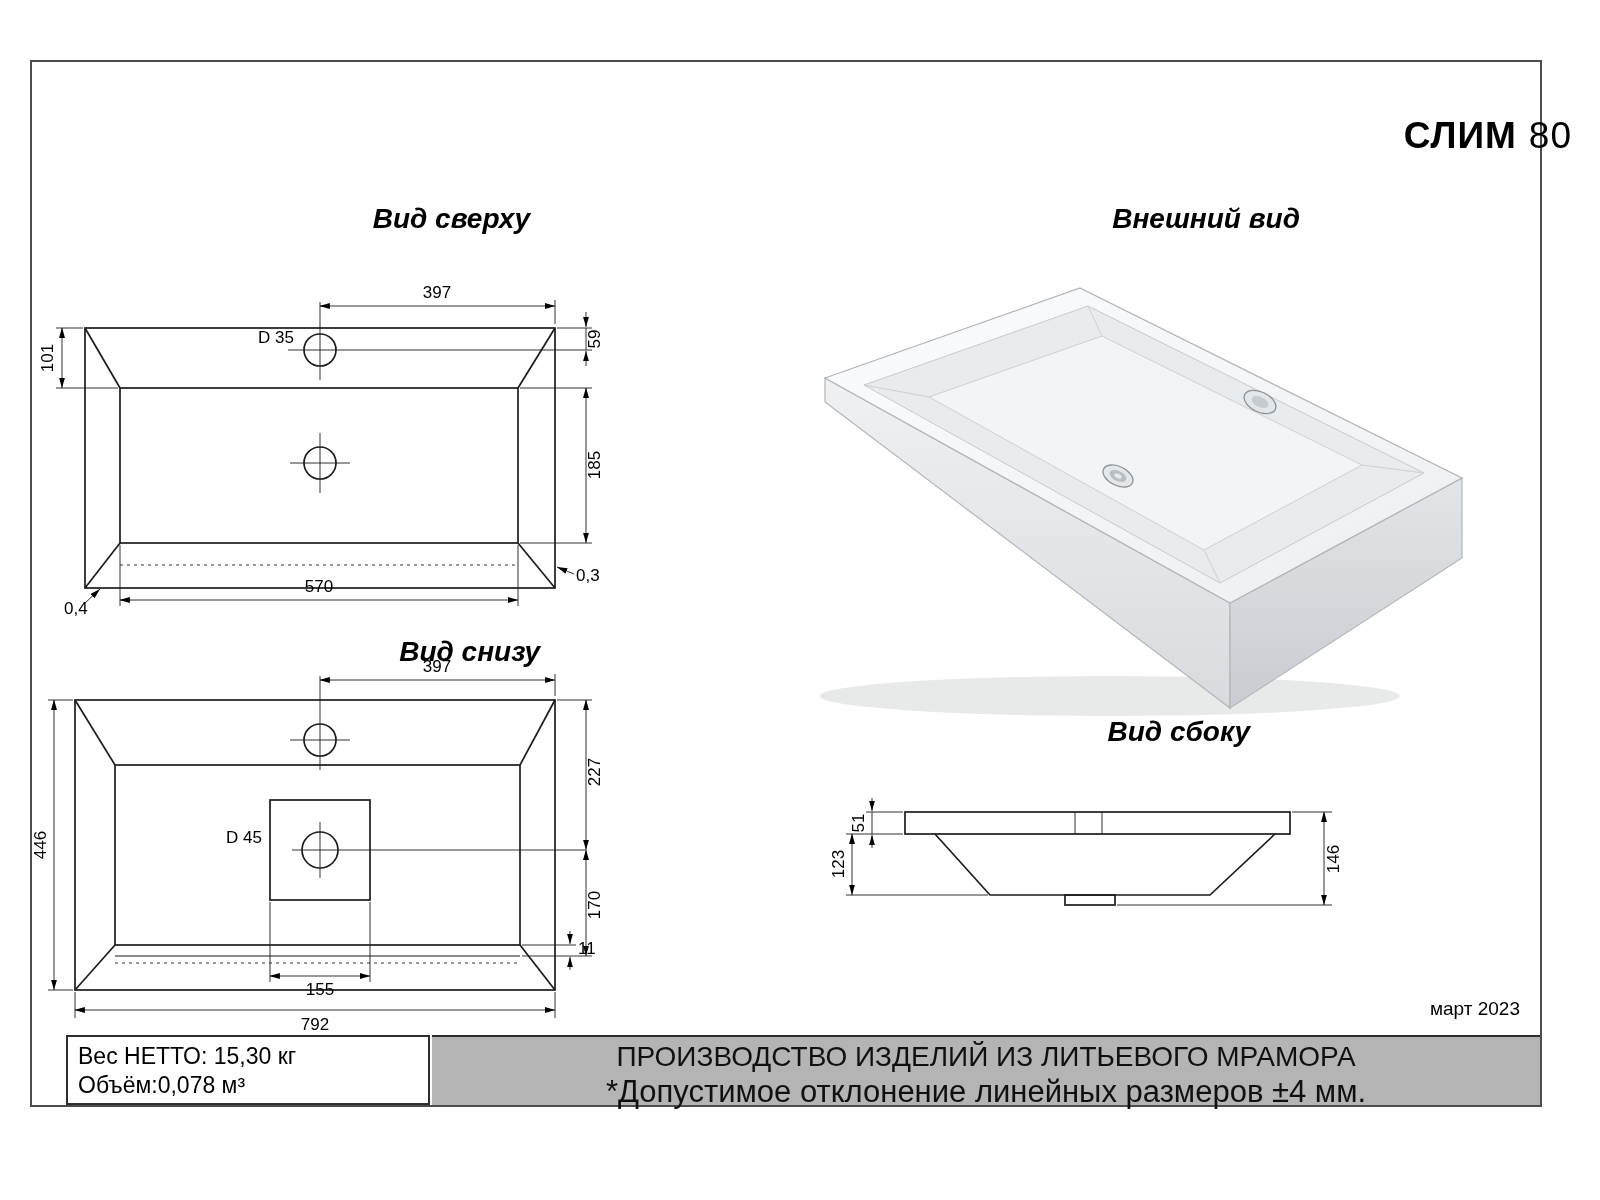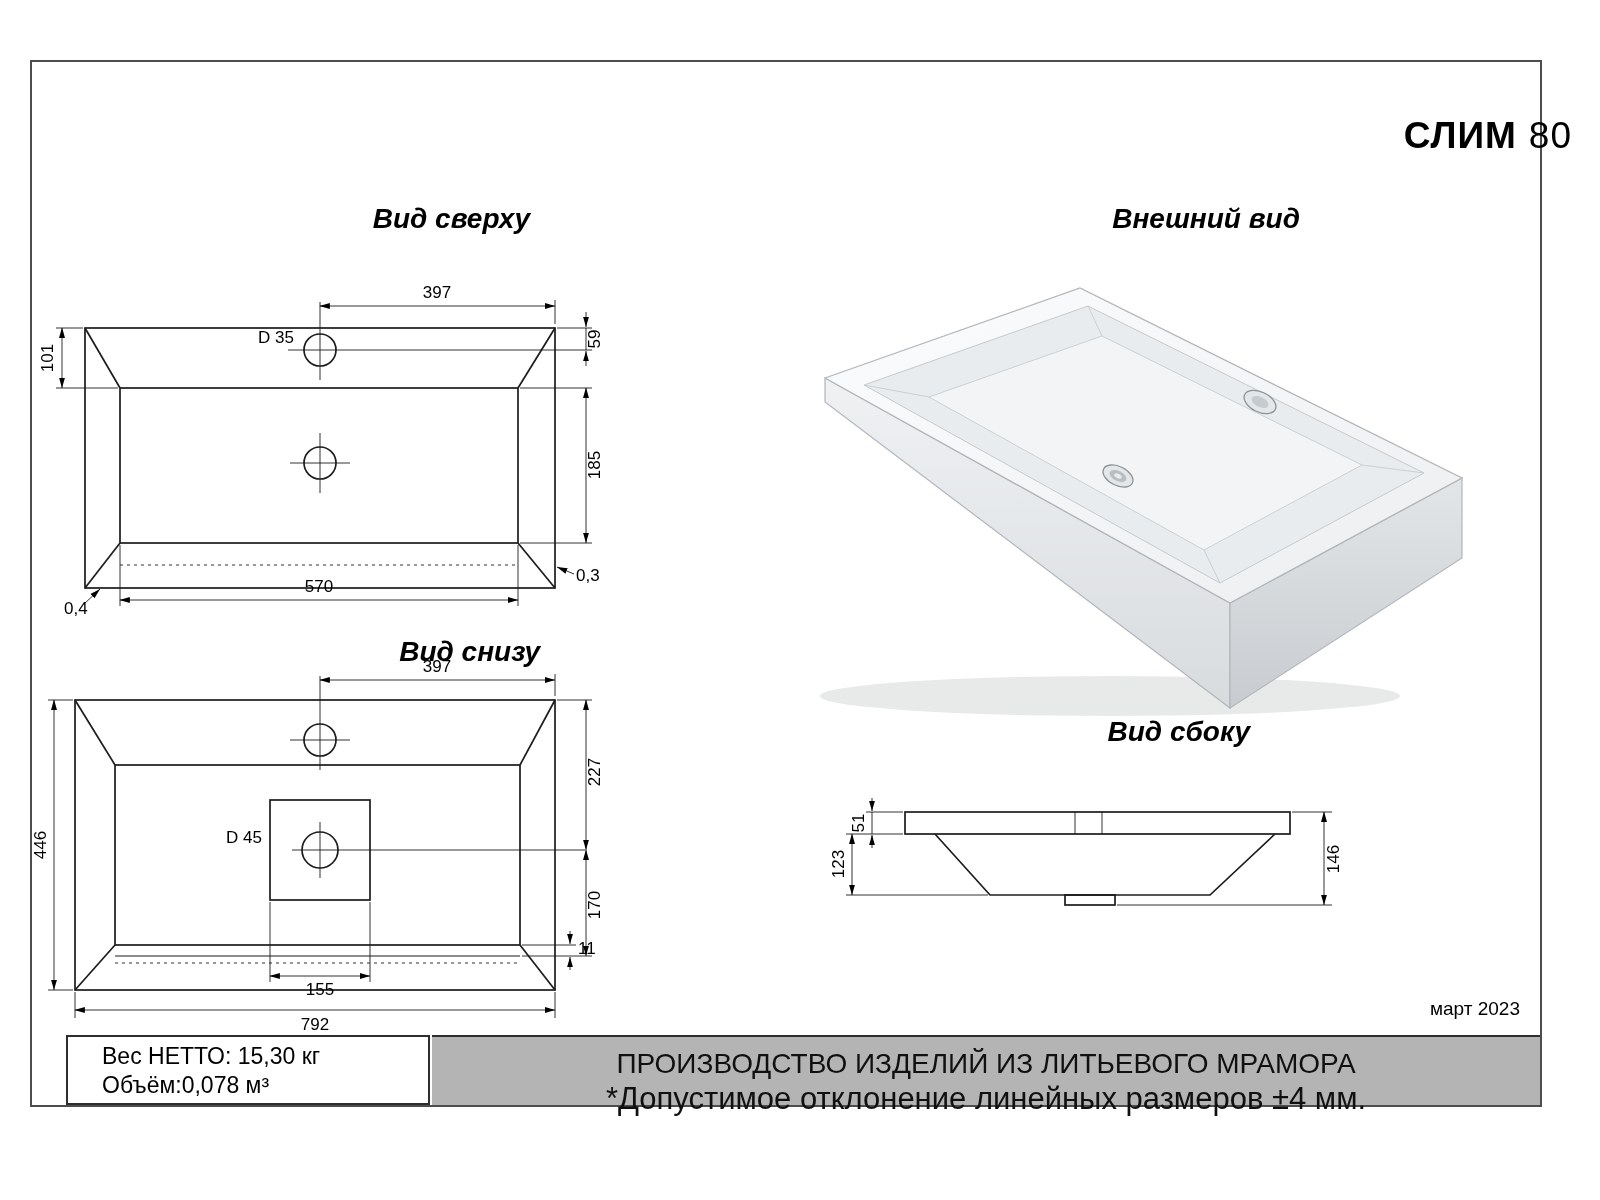--- a/index.html
+++ b/index.html
@@ -25,26 +25,26 @@
   .dw-3d{left:790px;top:268px;}
   .oline{fill:none;stroke:#1c1c1c;stroke-width:1.7;}
   .mline{fill:none;stroke:#1c1c1c;stroke-width:1.1;}
   .tline{fill:none;stroke:#1c1c1c;stroke-width:0.9;}
   .dashl{stroke-dasharray:3 4;}
   .dim{font-size:17px;fill:#000;font-family:"Liberation Sans",sans-serif;}
   .arr{fill:#000;}
   .footer-box{
     position:absolute;left:34px;bottom:0;width:364px;height:70px;
     border:2px solid #2e2e2e;box-sizing:border-box;background:#fff;
-    padding:5px 0 0 34px;font-size:23px;line-height:1.24;
+    padding:5px 0 0 10px;font-size:23px;line-height:1.24;
   }
   .footer-bar{
     position:absolute;left:400px;right:0;bottom:0;height:70px;box-sizing:border-box;
     background:#b4b4b4;border-top:2px solid #2e2e2e;text-align:center;color:#101010;
-    padding-top:11px;
+    padding-top:4px;
   }
   .footer-bar .l1{font-size:28px;line-height:1.15;}
   .footer-bar .l2{font-size:31px;line-height:1.2;}
 </style>
 </head>
 <body>
 
 <div class="frame">
   <div class="footer-box">
     <div>Вес НЕТТО: 15,30 кг</div>

